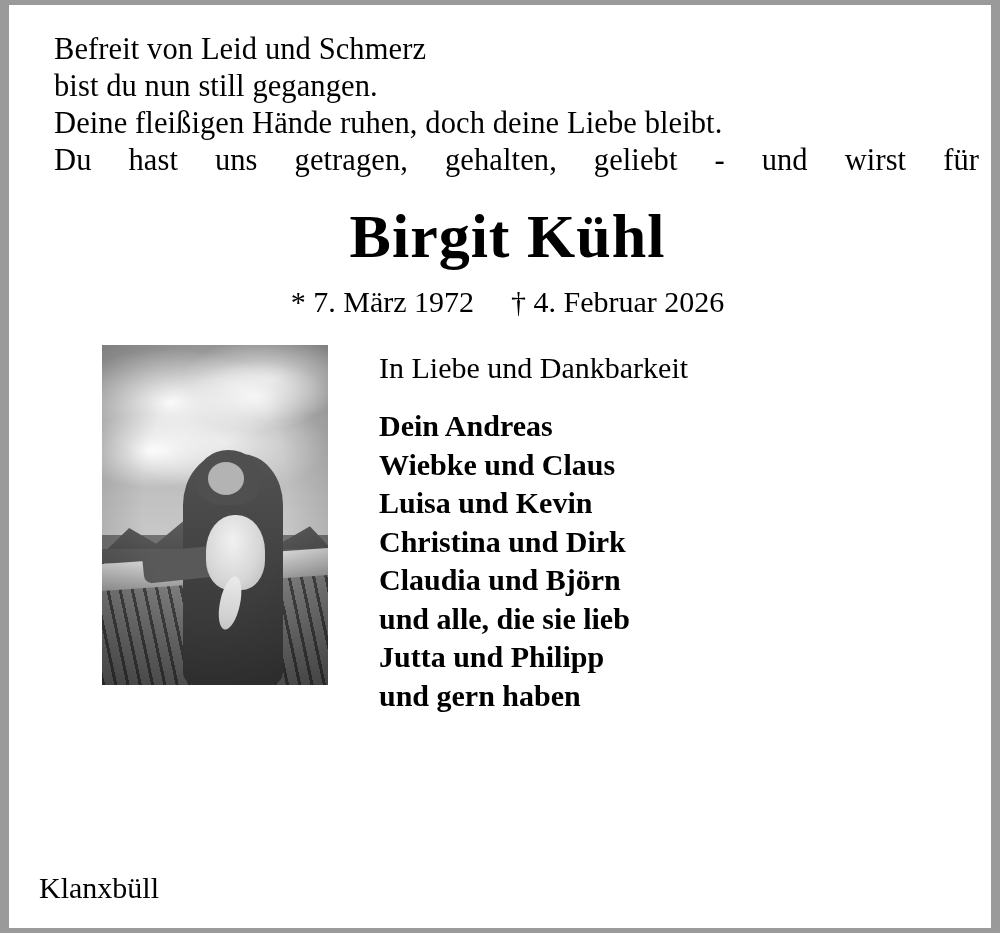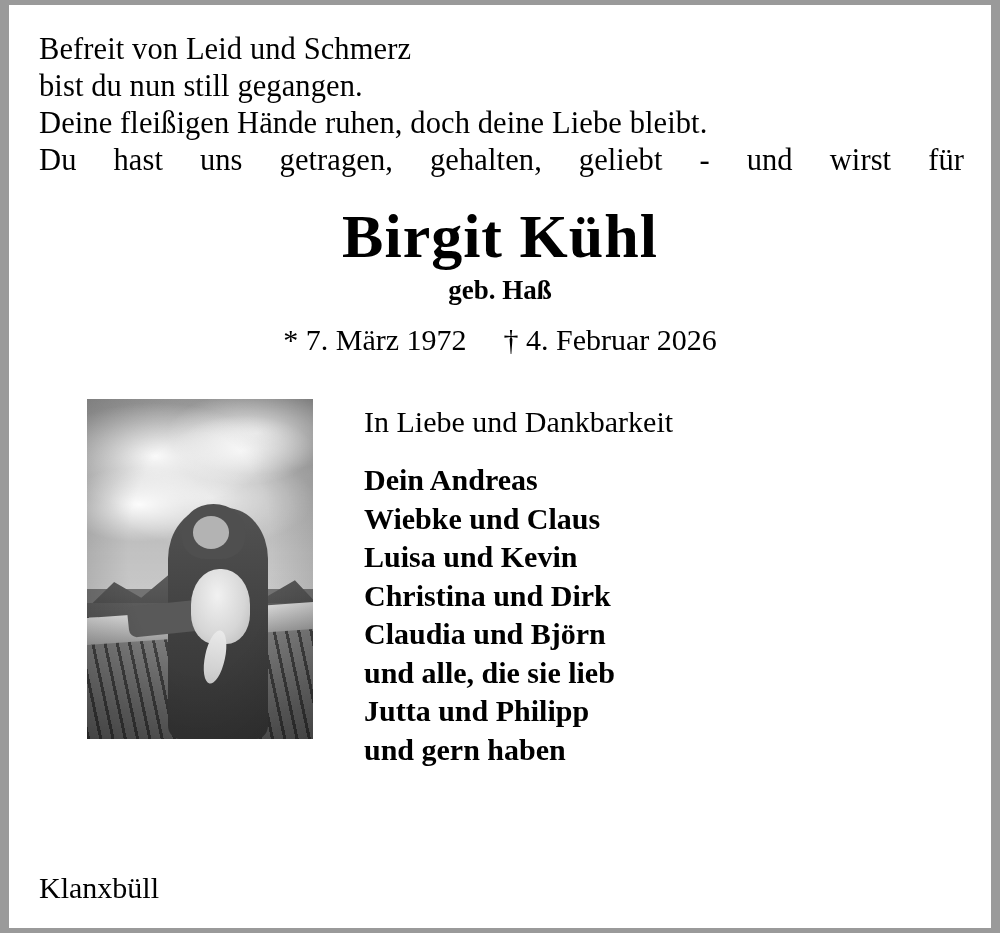--- a/index.html
+++ b/index.html
@@ -20,21 +20,21 @@
     border-right: 9px solid #9a9a9a;
     border-top: 5px solid #9a9a9a;
     border-bottom: 5px solid #9a9a9a;
     overflow: hidden;
   }
   .inner {
     position: relative;
     width: 100%;
     height: 100%;
     box-sizing: border-box;
-    padding: 26px 30px 0 30px;
+    padding: 26px 30px 0 45px;
   }
 
   
   .verse {
     font-size: 30.5px;
     line-height: 37px;
     color: #000;
     letter-spacing: 0.1px;
   }
   .verse .l {
@@ -77,21 +77,21 @@
     color: #000;
   }
   .dates .sep {
     display: inline-block;
     width: 22px;
   }
 
   
   .lower {
     display: flex;
-    margin-top: 40px;
+    margin-top: 24px;
   }
   .photo-col {
     width: 275px;
     flex: 0 0 275px;
     padding-left: 48px;
     box-sizing: border-box;
   }
   .photo {
     width: 226px;
     height: 340px;
@@ -257,21 +257,20 @@
 
     <div class="verse">
       <span class="l">Befreit von Leid und Schmerz</span>
       <span class="l">bist du nun still gegangen.</span>
       <span class="l">Deine fleißigen Hände ruhen, doch deine Liebe bleibt.</span>
       <span class="l-just">Du hast uns getragen, gehalten, geliebt - und wirst für</span>
     </div>
 
     <div class="name-block">
       <div class="deceased-name">Birgit Kühl</div>
-      <div class="maiden-name">geb. Haß</div>
       <div class="dates">
         <span>* 7. März 1972</span>
         <span class="sep"></span>
         <span>† 4. Februar 2026</span>
       </div>
     </div>
 
     <div class="lower">
       <div class="photo-col">
         <div class="photo">

